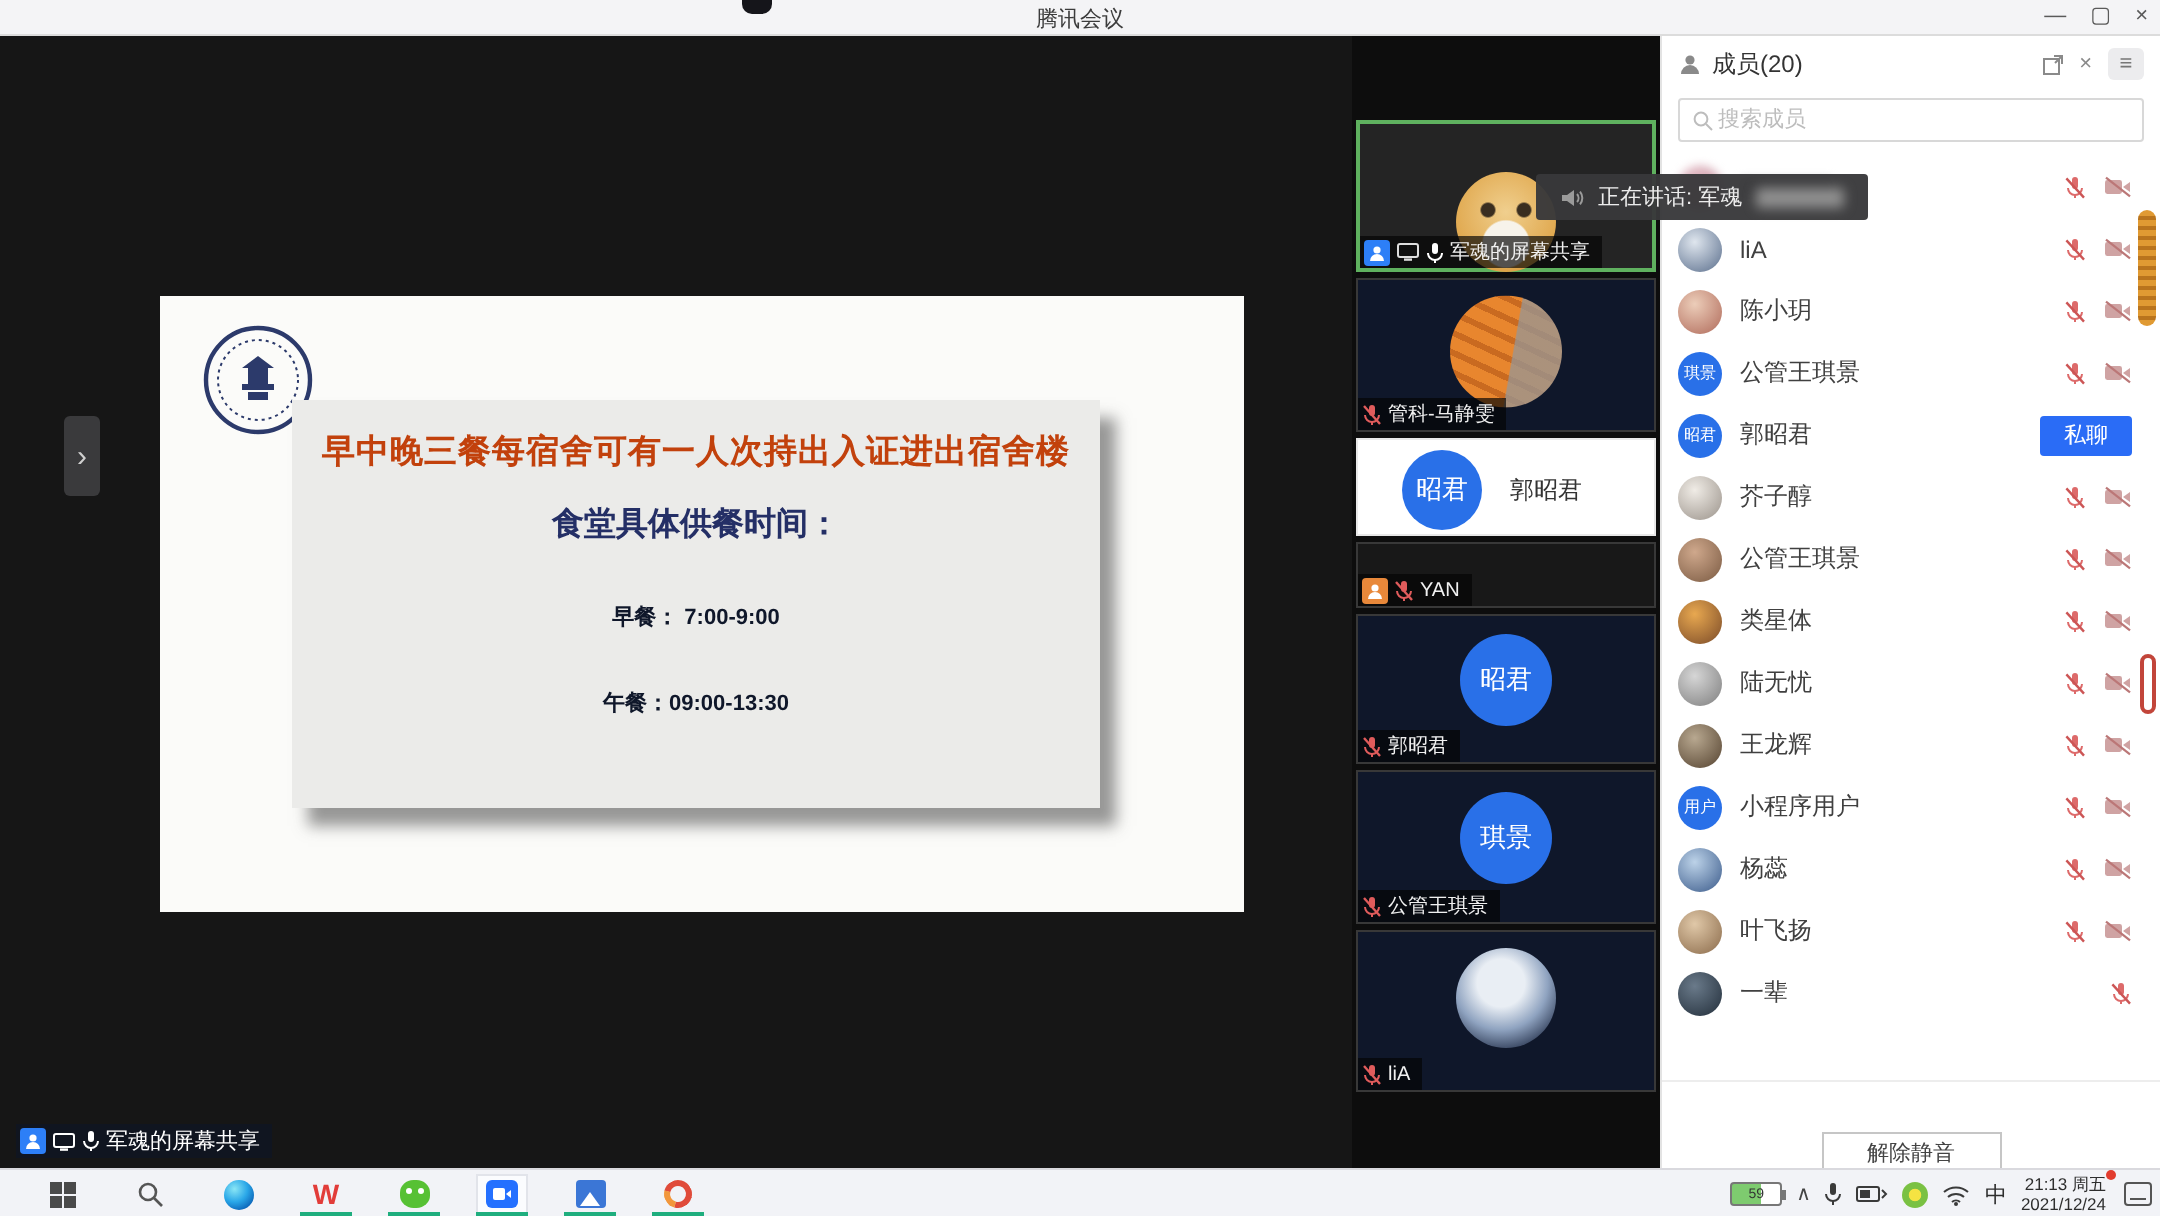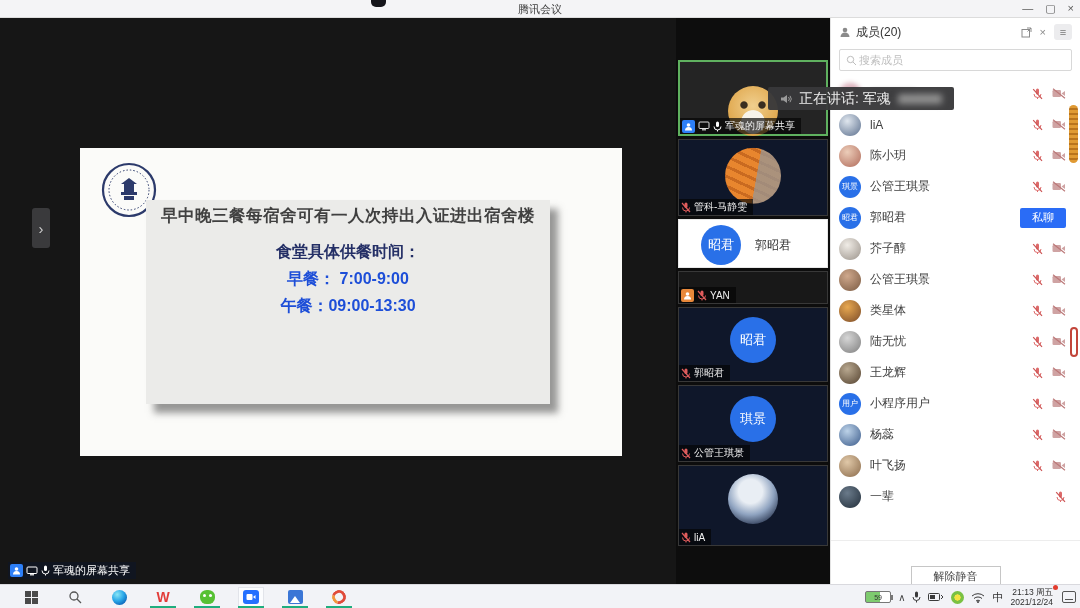--- a/index.html
+++ b/index.html
@@ -12,23 +12,23 @@
   .tb-controls{position:absolute;right:6px;top:1px;display:flex;gap:12px;font-size:11px;color:#5a5a5a}
   .tb-controls span{cursor:default;line-height:15px}
   
   .stage{position:absolute;left:0;top:18px;width:676px;height:566px;background:#161616}
   .expand-btn{position:absolute;left:32px;top:190px;width:18px;height:40px;background:#3a3a3c;border-radius:3px;
     color:#cfcfcf;font-size:15px;display:flex;align-items:center;justify-content:center}
   .slide{position:absolute;left:80px;top:130px;width:542px;height:308px;background:#fbfbf9}
   .logo{position:absolute;left:20px;top:13px;width:58px;height:58px}
   .card{position:absolute;left:66px;top:52px;width:404px;height:204px;background:#ebebe9;
     box-shadow:8px 9px 7px rgba(70,70,70,.55)}
-  .card .headline{margin-top:5px;text-align:center;font-size:16.5px;font-weight:bold;color:#404040;letter-spacing:.5px}
+  .card .headline{margin-top:15px;text-align:center;font-size:16.5px;font-weight:bold;color:#c2410c;letter-spacing:.5px}
   .card .subtitle{margin-top:15px;text-align:center;font-size:16px;font-weight:bold;color:#242f66}
-  .meal-line{margin-top:6px;text-align:center;font-size:16px;font-weight:bold;color:#1d4ed8}
+  .meal-line{margin-top:28px;text-align:center;font-size:11px;font-weight:bold;color:#0f172a}
   .share-badge{position:absolute;left:8px;top:544px;height:17px;background:rgba(16,22,34,.88);
     display:flex;align-items:center;gap:3px;padding:0 6px 0 2px}
   .share-badge .ltext{color:#fff;font-size:11px}
   
   .chip{width:13px;height:13px;border-radius:2px;display:inline-flex;align-items:center;justify-content:center;flex:0 0 auto}
   .chip.blue{background:#2d7ff7}.chip.orange{background:#e8883a}
   .licon{display:inline-flex;align-items:center;flex:0 0 auto}
   
   .thumbs{position:absolute;left:676px;top:18px;width:154px;height:566px;background:#0d0d0d}
   .tile{position:absolute;left:2px;width:150px;background:#0f172a;border:1px solid #383838}
@@ -79,21 +79,21 @@
   .m-action{border:none;background:#2a6cf6;color:#fff;font-size:11px;width:46px;height:20px;border-radius:2px;cursor:pointer}
   .scroll-orange{position:absolute;left:238px;top:87px;width:9px;height:58px;border-radius:5px;
     background:repeating-linear-gradient(0deg,#e09a33 0 3px,#b9741d 3px 5px)}
   .scroll-red{position:absolute;left:239px;top:309px;width:8px;height:30px;border-radius:4px;background:#fff;border:2px solid #c2453a}
   .m-footer{position:absolute;left:0;right:0;bottom:0;height:44px;border-top:1px solid #ededed;background:#fff;
     display:flex;align-items:flex-start;justify-content:center;padding-top:25px}
   .unmute-btn{width:90px;height:20px;background:#fff;border:1px solid #c6c6c6;font-size:11px;color:#444;cursor:pointer}
   
   .tooltip{position:absolute;left:768px;top:87px;height:23px;background:rgba(56,56,58,.96);border-radius:2px;
     display:flex;align-items:center;gap:7px;padding:0 12px;z-index:50}
-  .tooltip .ttext{color:#ececec;font-size:14px;white-space:nowrap}
+  .tooltip .ttext{color:#ececec;font-size:11px;white-space:nowrap}
   .tblob{width:44px;height:10px;background:#8f8f8f;border-radius:2px;filter:blur(3px)}
   
   .taskbar{position:absolute;left:0;top:584px;width:1080px;height:24px;background:#f2f3f7;border-top:1px solid #d9d9de}
   .tk-icon{position:absolute;top:2px;width:26px;height:20px;display:flex;align-items:center;justify-content:center}
   .tk-active{background:#fbfcfe;box-shadow:inset 0 0 0 1px #e2e4ea}
   .runbar{position:absolute;top:21px;height:3px;width:26px;background:#1fae7e}
   .edge-ball{width:15px;height:15px;border-radius:50%;background:radial-gradient(circle at 35% 30%,#8ae6f5,#2aa7e8 45%,#0b63b8 80%)}
   .wps-w{color:#e23c39;font-weight:bold;font-size:14px}
   .wechat-b{width:15px;height:14px;border-radius:45%;background:#57c134;position:relative}
   .wechat-b:after{content:"";position:absolute;left:3px;top:4px;width:3px;height:3px;border-radius:50%;background:#fff;box-shadow:6px 0 0 #fff}

